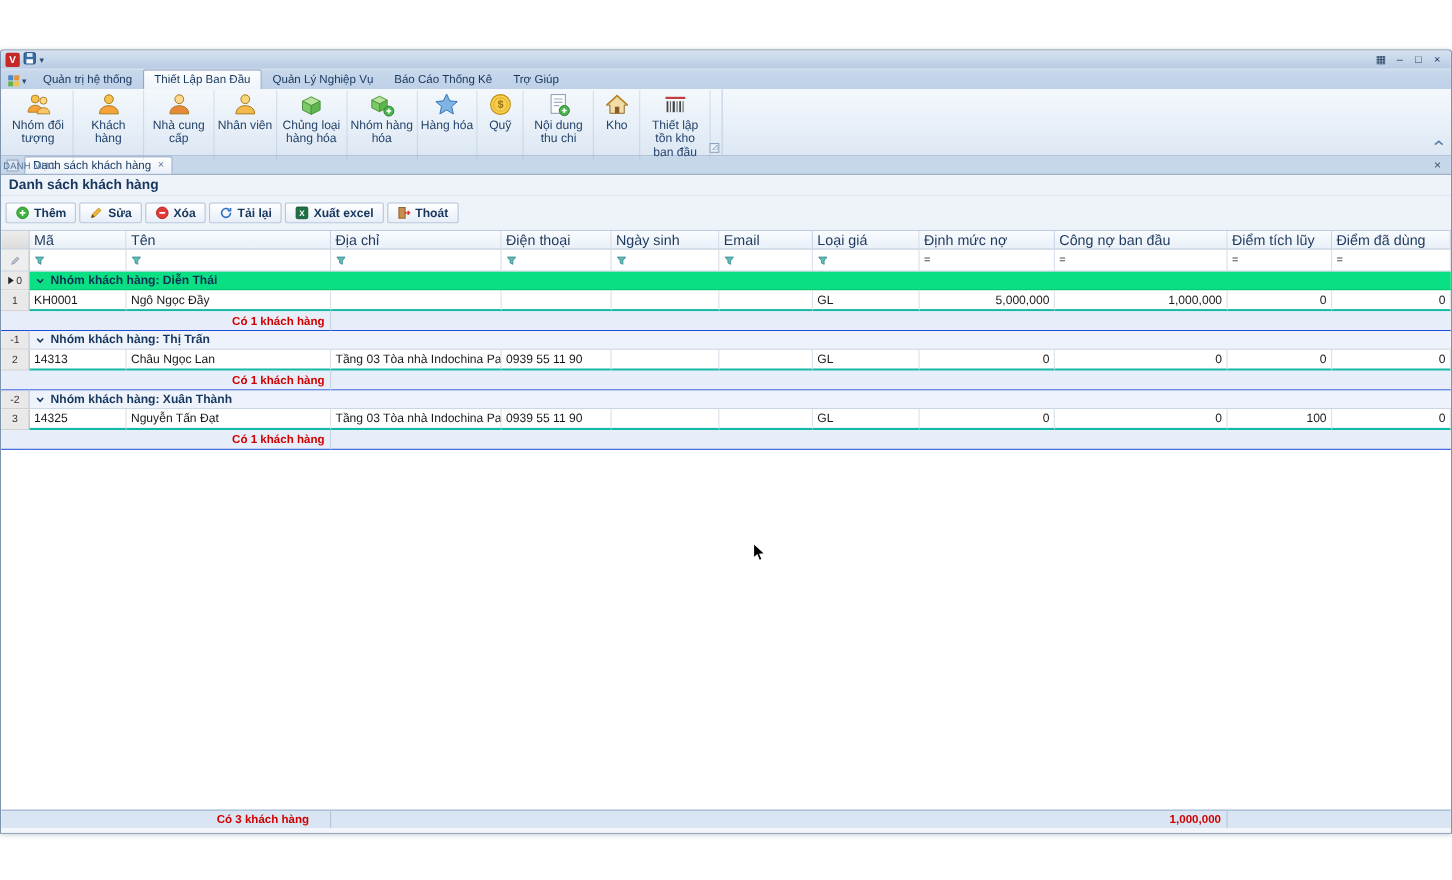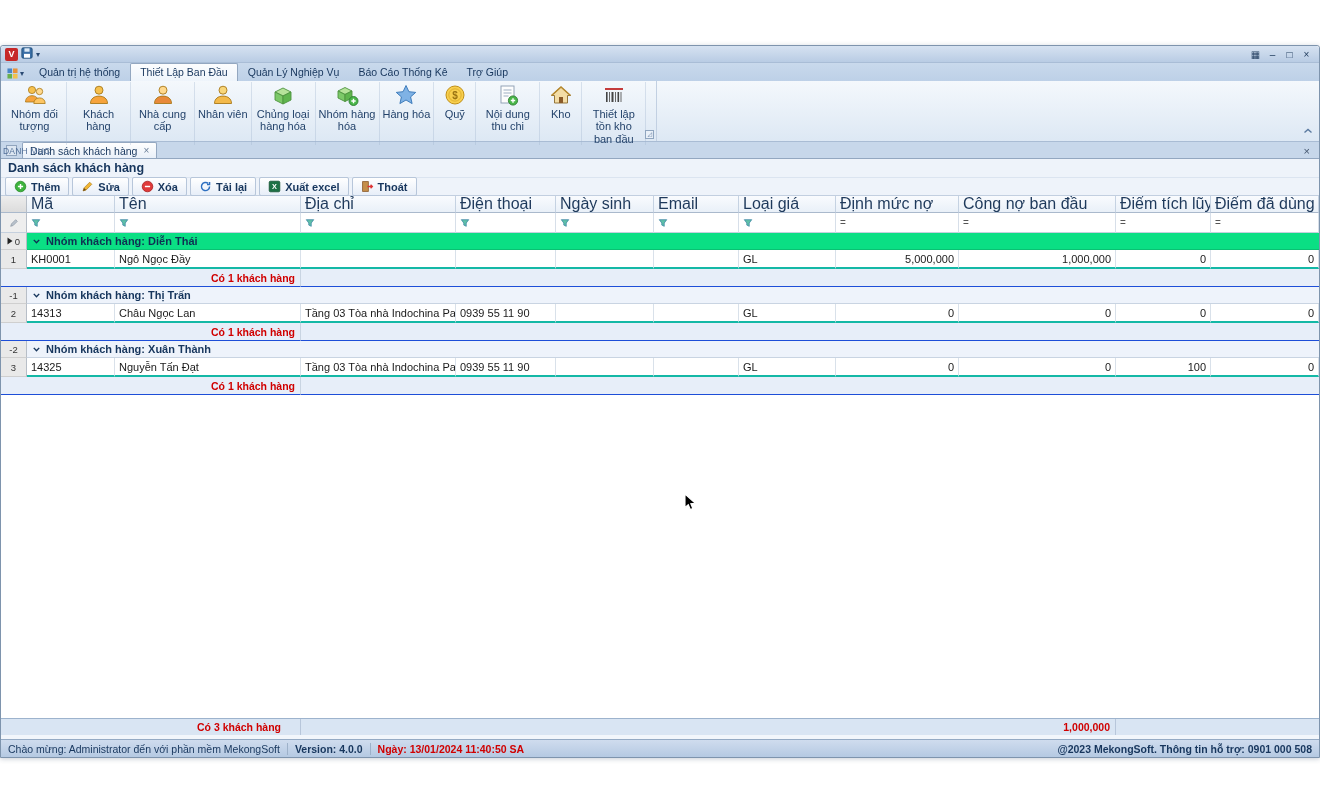--- a/index.html
+++ b/index.html
@@ -48,36 +48,36 @@
   .dtab-list{width:11px;height:11px;border:1px solid #90a4bd;background:#dde7f2;margin-bottom:2px}
   .dtab{display:flex;align-items:center;gap:6px;background:linear-gradient(#fefefe,#e9f0f9);
     border:1px solid #93a7c0;border-bottom:none;padding:1px 7px;font-size:10.5px;color:#17365d;
     height:16px;border-radius:2px 2px 0 0}
   .dtab .x{color:#6a7f99;font-size:10px;line-height:10px}
   .doc-close{margin-left:auto;font-size:11px;color:#44566e;padding:0 4px 1px 4px}
 
   
   .page-title{height:18px;background:#eef3fa;font-size:12.5px;font-weight:bold;color:#17365d;
     line-height:18px;padding-left:7px;flex:none}
-  .toolbar{height:19px;background:#eef3fa;border-top:1px solid #dbe4f0;border-bottom:1px solid #c2cfe0;
+  .toolbar{height:33px;background:#eef3fa;border-top:1px solid #dbe4f0;border-bottom:1px solid #c2cfe0;
     display:flex;align-items:center;padding-left:4px;gap:3px;flex:none}
   .tbtn{display:flex;align-items:center;gap:4px;border:1px solid #b7c6da;background:linear-gradient(#ffffff,#e7eef8);
     border-radius:2px;height:19px;padding:0 8px;font-size:11px;font-weight:bold;color:#17365d;
     font-family:inherit;cursor:default}
   .tbtn svg{width:13px;height:13px;display:block}
 
   
   .grid{flex:1;display:flex;flex-direction:column;background:#fff;overflow:hidden}
   .grow{display:grid;flex:none;
     grid-template-columns:26px 88px 186px 155px 100px 98px 85px 97px 123px 157px 95px minmax(0,1fr)}
   .c{overflow:hidden;white-space:nowrap;text-overflow:ellipsis;padding:0 4px;display:flex;align-items:center}
   .num{justify-content:flex-end}
   .ghead{height:17px}
   .ghead .c{background:linear-gradient(#f9fbfe,#e9f0f8);border-right:1px solid #c5d2e2;
-    border-bottom:1px solid #aab9cc;color:#1e395b;font-size:16px}
+    border-bottom:1px solid #aab9cc;color:#1e395b;font-size:13px}
   .ghead .ind-h{background:linear-gradient(#ededed,#dcdcdc);border-right:1px solid #b7bec7}
   .gfilter{height:20px;background:#fff}
   .gfilter .c{border-right:1px solid #d7dfe9;border-bottom:1px solid #c5d0de;gap:3px;color:#555;font-size:10px}
   .gfilter .ind{background:#eee;border-right:1px solid #b7bec7;justify-content:center}
   .grp{height:17px}
   .grp .ind{background:#e9e9e9;border-right:1px solid #b7bec7;border-bottom:1px solid #cfcfcf;
     font-size:9.5px;color:#333;justify-content:center;gap:2px;padding:0 1px}
   .gcell{grid-column:2 / -1;font-weight:bold;color:#17365d;gap:5px;border-bottom:1px solid #c9d4e2;
     background:#eef3fb;padding-left:5px}
   .grp.sel .gcell{background:#0adf84;border-bottom:1px solid #09c173;color:#0f3052}
@@ -520,27 +520,19 @@
     <div class="grow gsum">
       <div class="c sum-count">Có 3 khách hàng</div>
       <div class="c sum-mid"></div>
       <div class="c sum-congno">1,000,000</div>
       <div class="c sum-rest"></div>
     </div>
   </div>
 
   <div class="win-gap"></div>
 
-  <div class="statusbar">
-    <span class="sb-welcome">Chào mừng: Administrator đến với phần mềm MekongSoft</span>
-    <span class="sb-sep"></span>
-    <span class="sb-version">Version: 4.0.0</span>
-    <span class="sb-sep"></span>
-    <span class="sb-date">Ngày: 13/01/2024 11:40:50 SA</span>
-    <span class="sb-right">@2023 MekongSoft. Thông tin hỗ trợ: 0901 000 508</span>
-  </div>
 
 </div>
 
 <svg class="cursor" width="13" height="19" viewBox="0 0 13 19">
   <path d="M1 1l0 13.5 3.3-2.9 2 4.9 2.5-1-2-4.7 4.6-.4z" fill="#000" stroke="#fff" stroke-width="1.1"></path>
 </svg>
 </div>
 
 </body></html>

